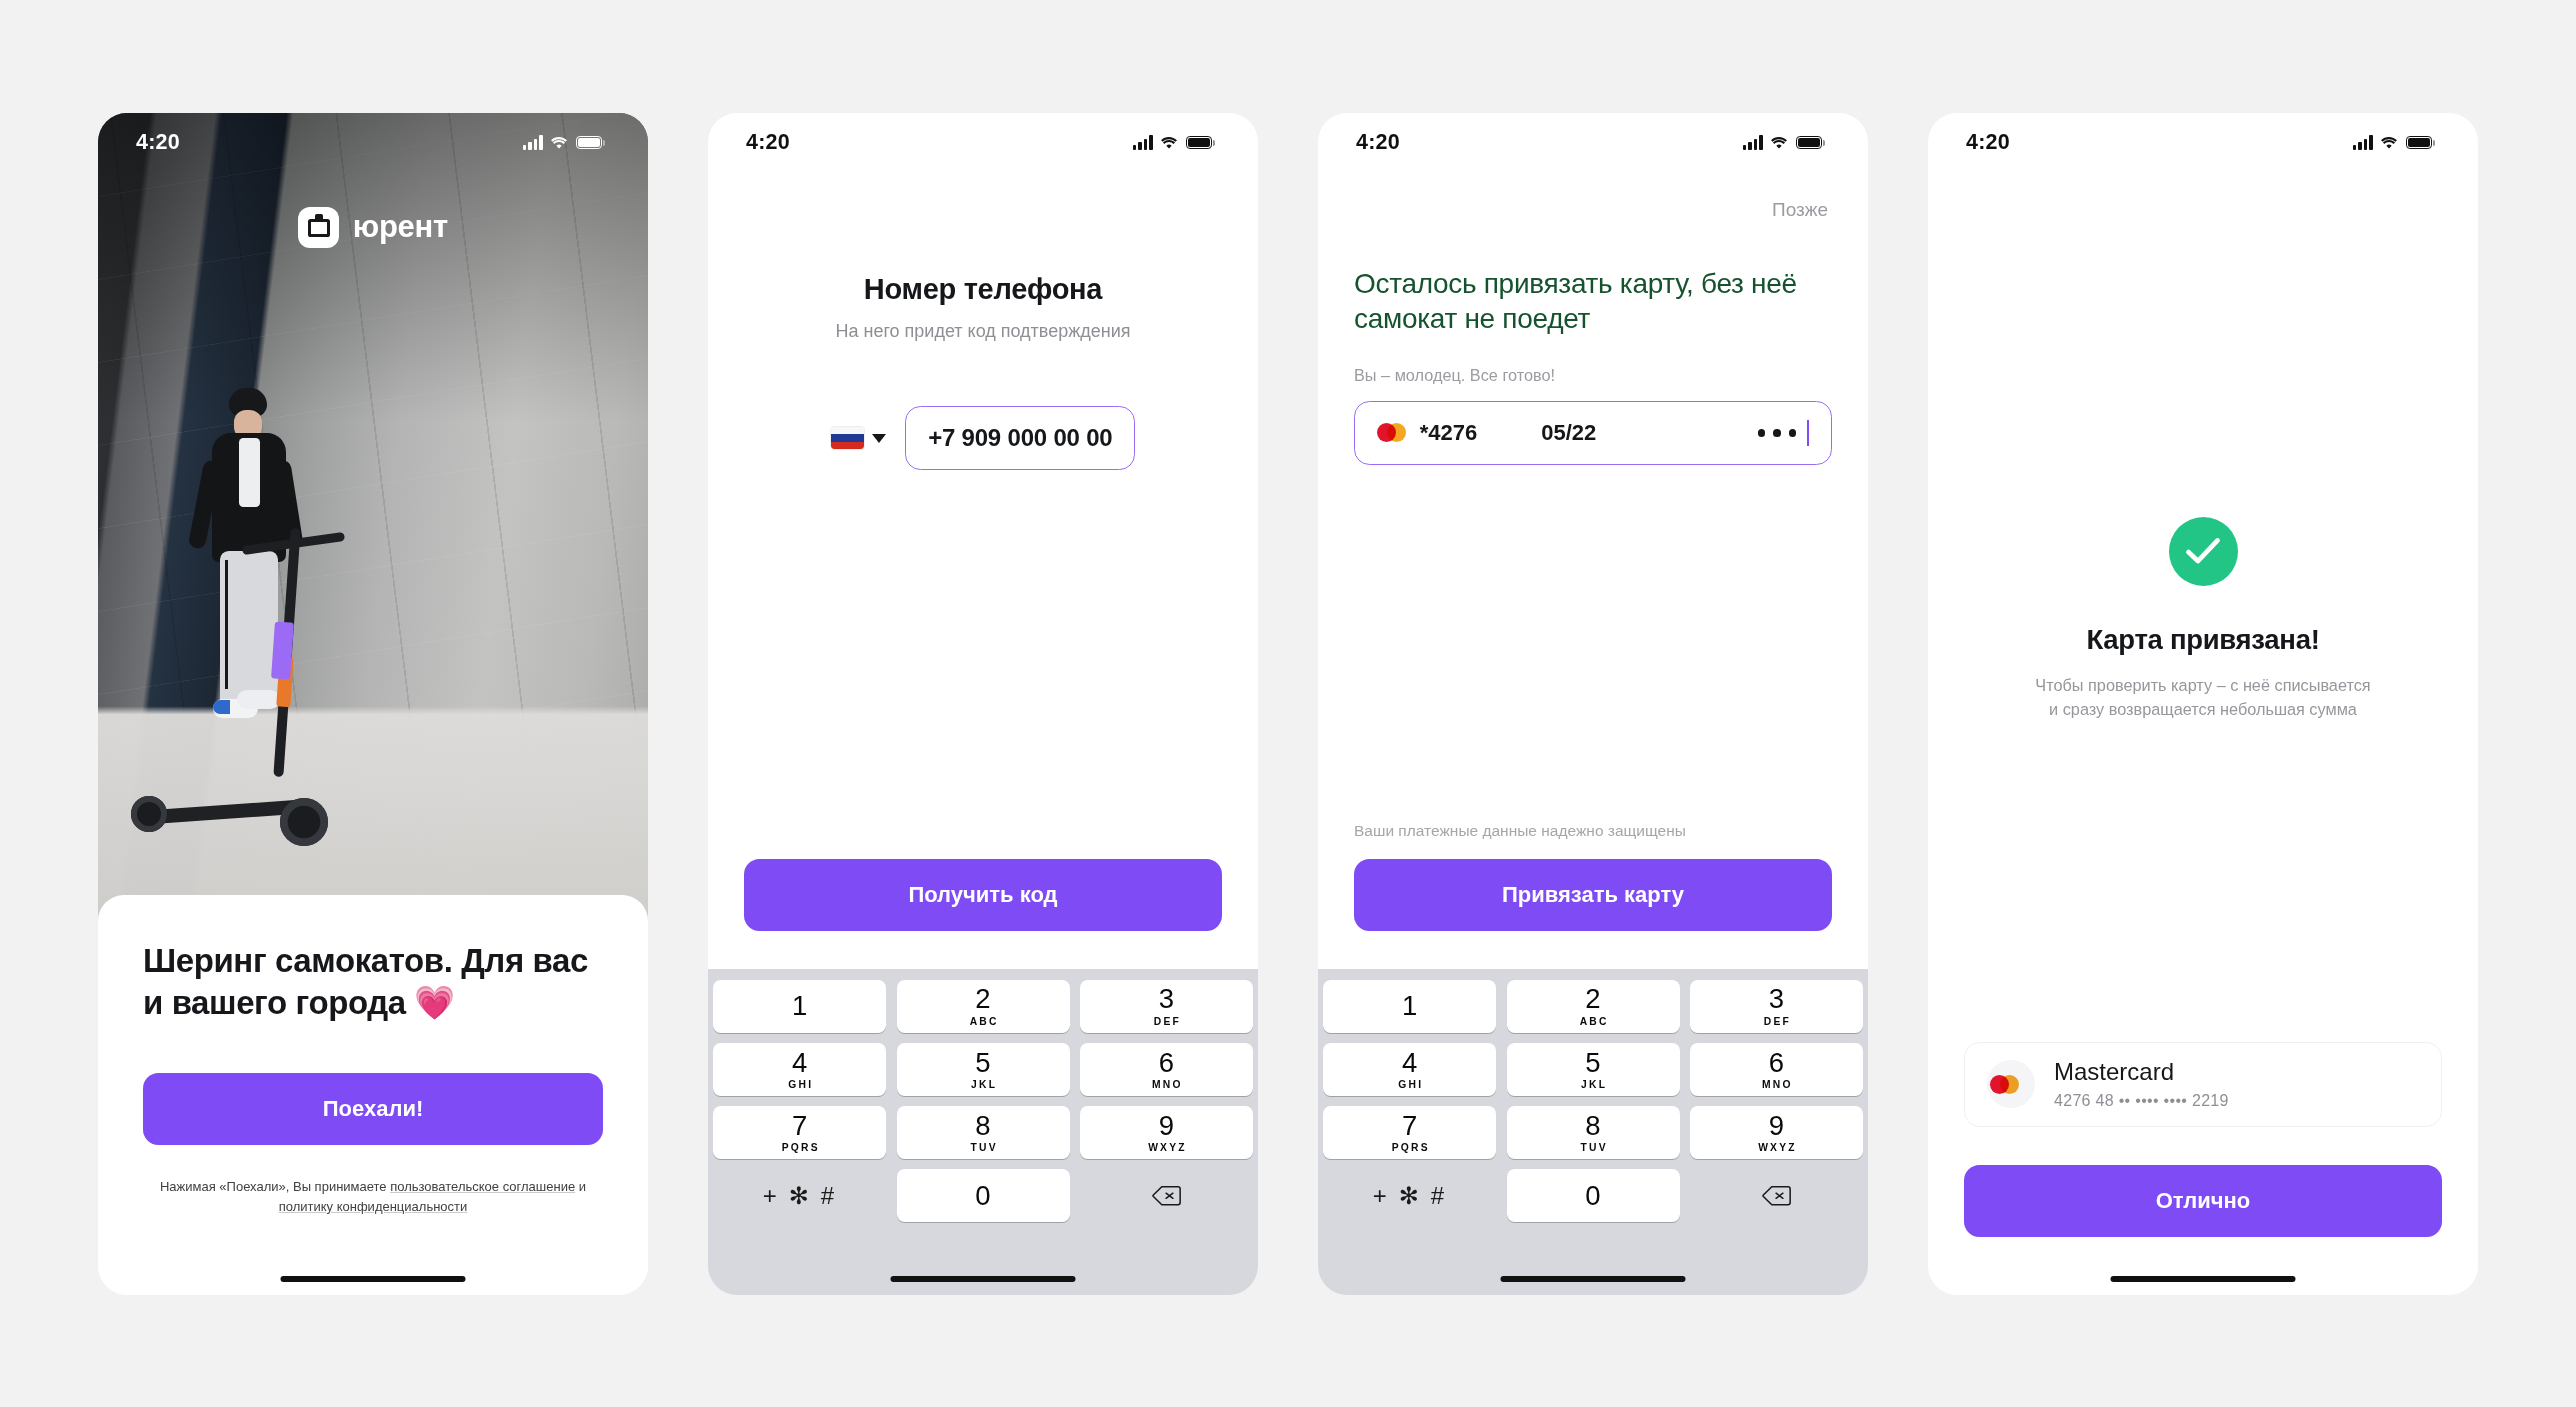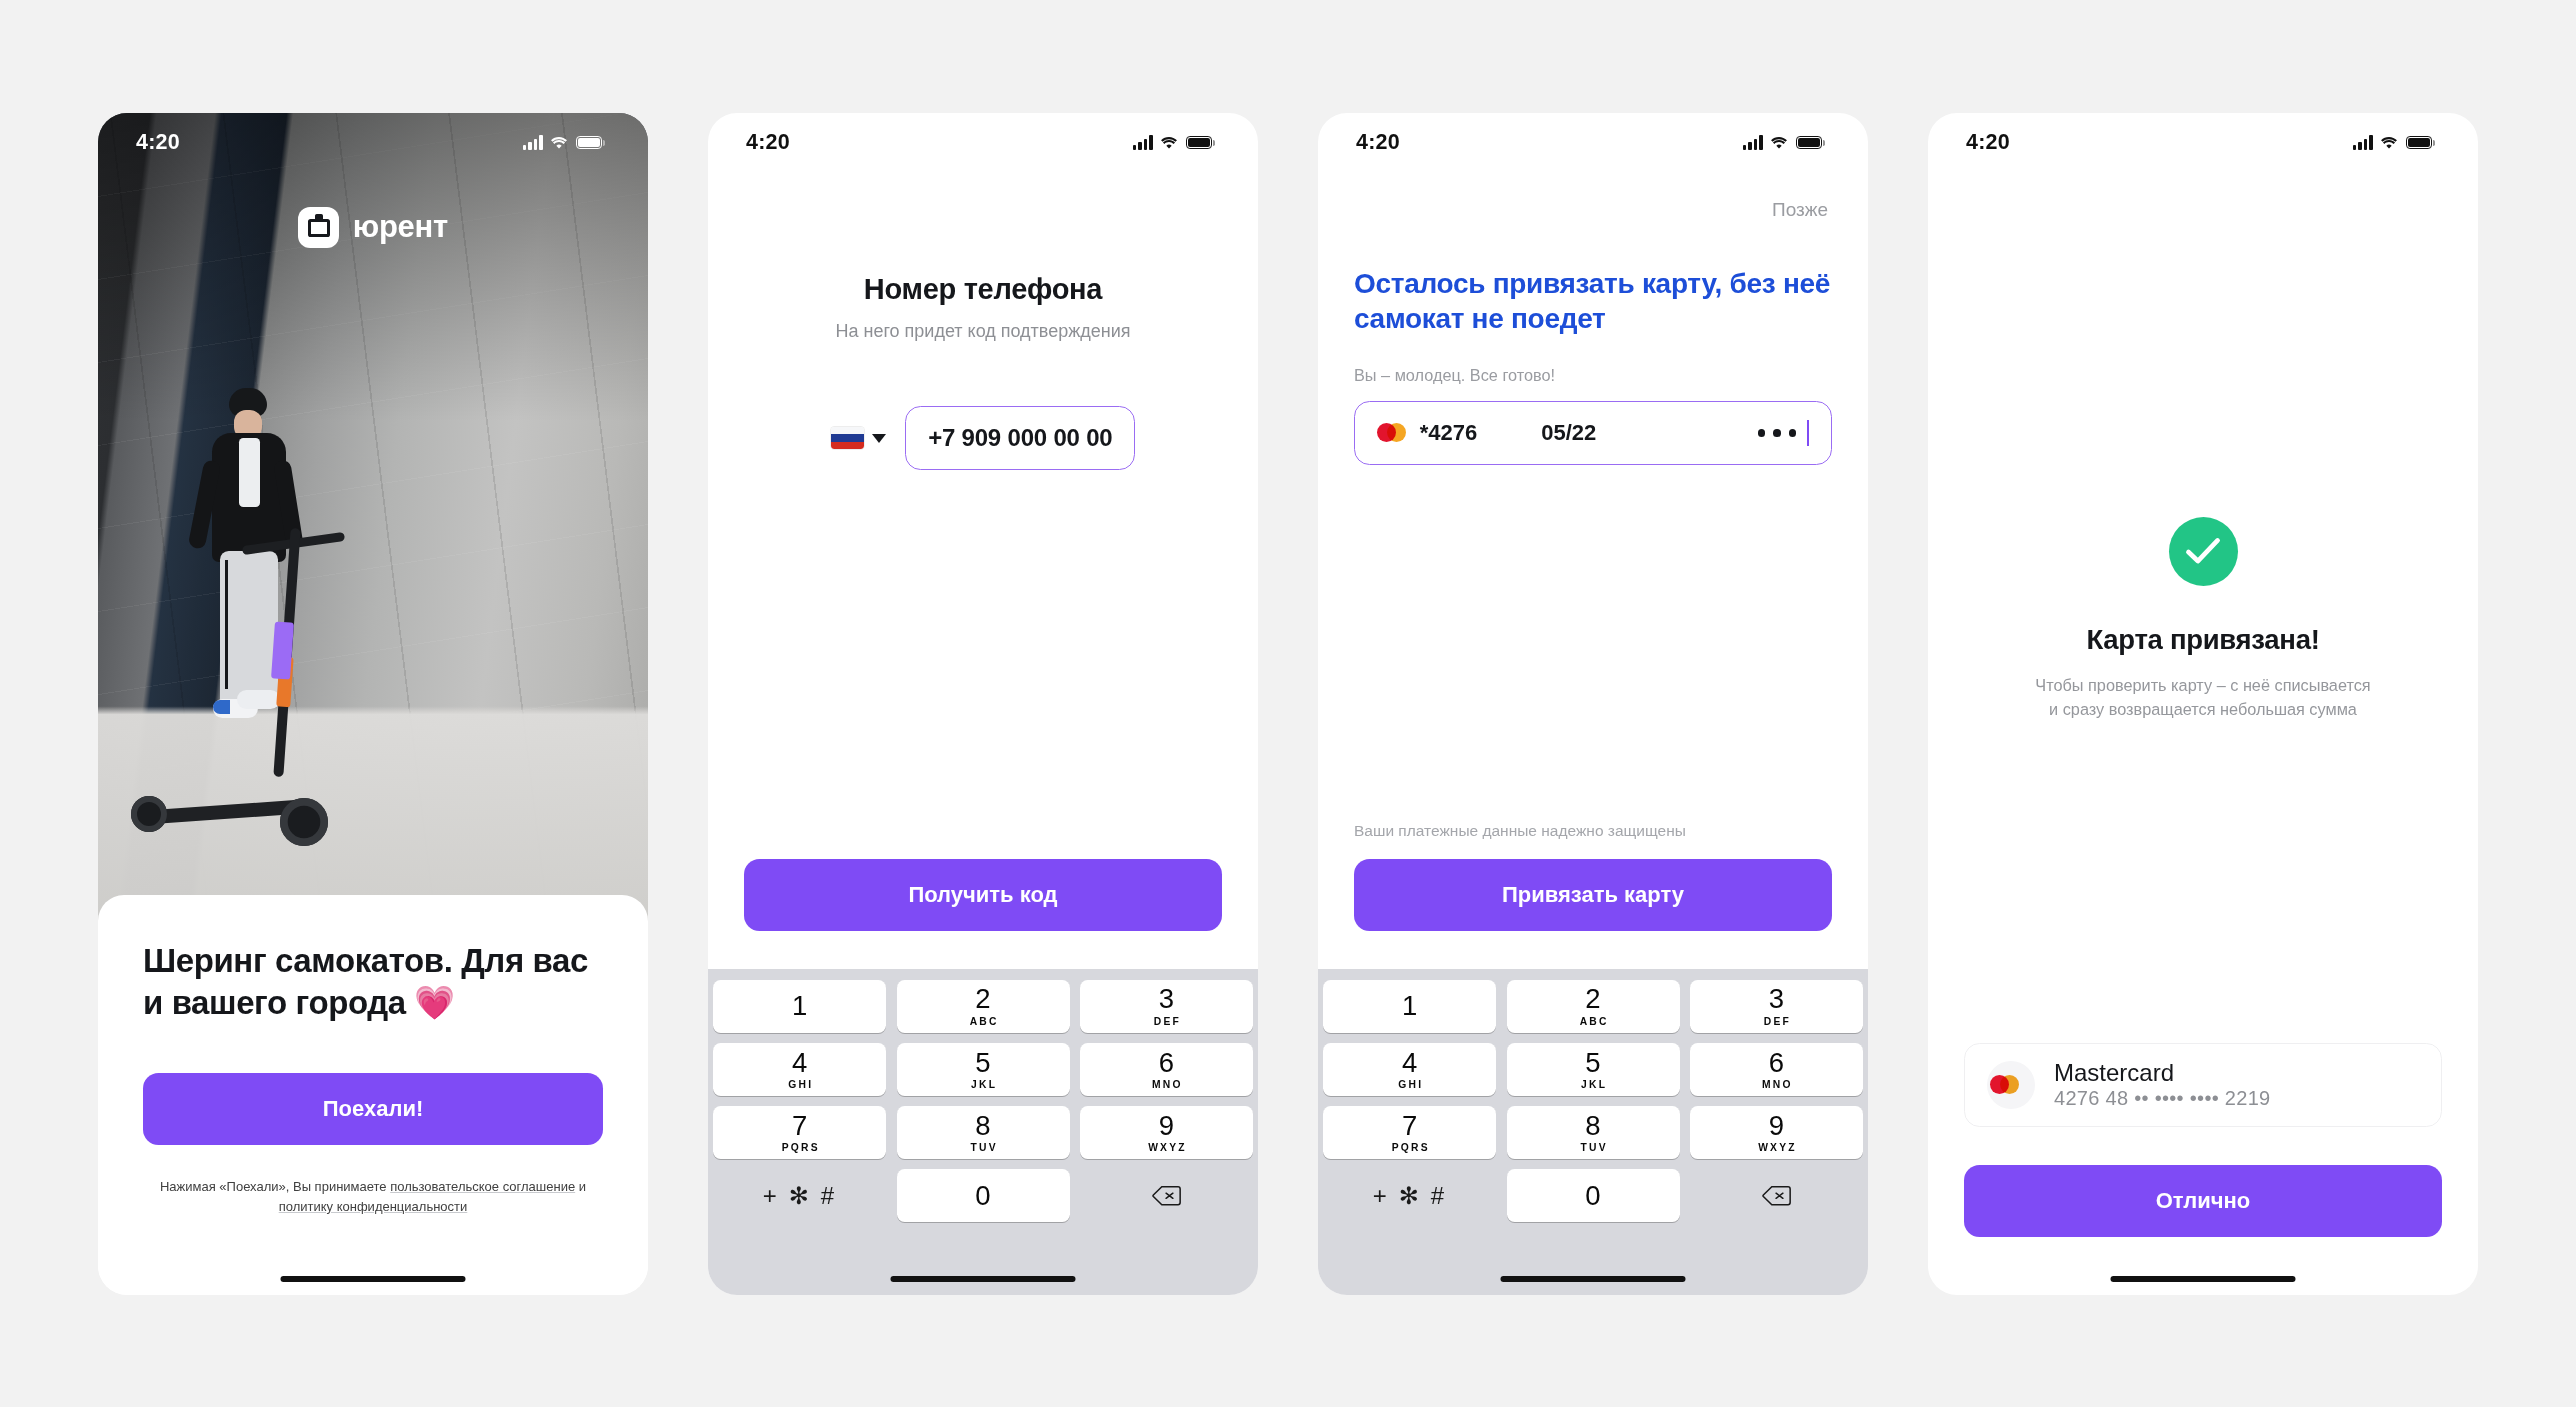--- a/index.html
+++ b/index.html
@@ -372,23 +372,23 @@
   
   .later {
     text-align: right;
     font-size: 19px;
     color: #9a9ca1;
     margin: 26px 4px 0;
     cursor: pointer;
   }
   .title-l {
     font-size: 28px;
-    font-weight: 700;
+    font-weight: 400;
     line-height: 1.28;
-    color: #1d4ed8;
+    color: #14532d;
     letter-spacing: -0.3px;
     margin: 45px 0 0;
   }
   .hint {
     font-size: 16.3px;
     color: #9a9ca1;
     margin: 29px 0 0;
   }
   .card-field {
     display: flex;
@@ -474,21 +474,21 @@
   .mc-badge {
     width: 48px; height: 48px;
     border-radius: 50%;
     background: #f5f5f7;
     display: flex;
     align-items: center;
     justify-content: center;
     flex: 0 0 auto;
   }
   .cr-name { font-size: 24px; font-weight: 400; color: #15171b; }
-  .cr-num  { font-size: 20px; color: #8d8f94; margin-top: 0; letter-spacing: 0.3px; }
+  .cr-num  { font-size: 16px; color: #8d8f94; margin-top: 6px; letter-spacing: 0.3px; }
   .s4-cta {
     position: absolute;
     left: 36px; right: 36px;
     bottom: 58px;
   }
 </style>
 </head>
 <body>
 
 <div class="stage">

